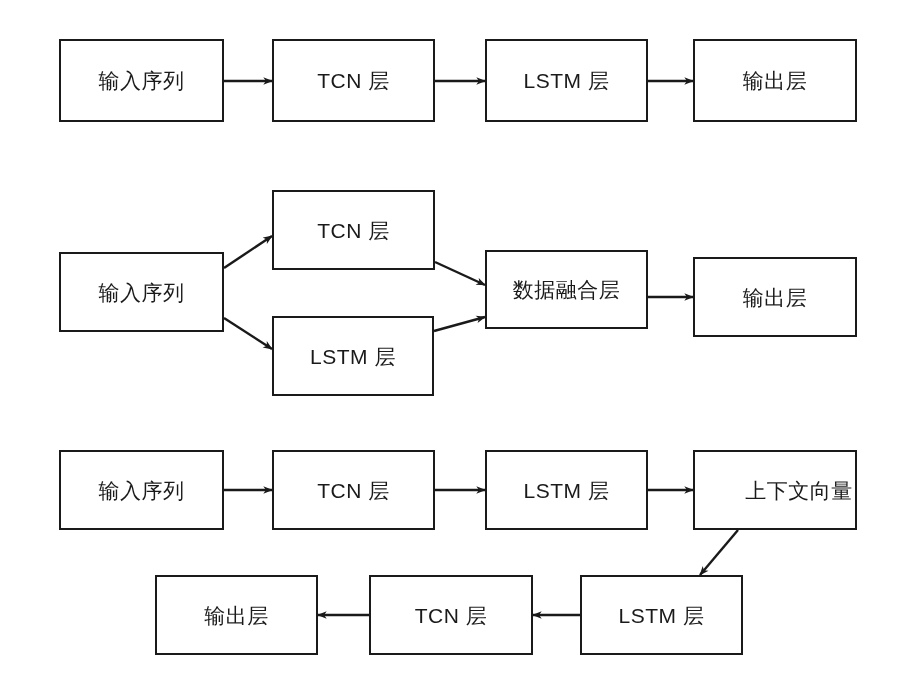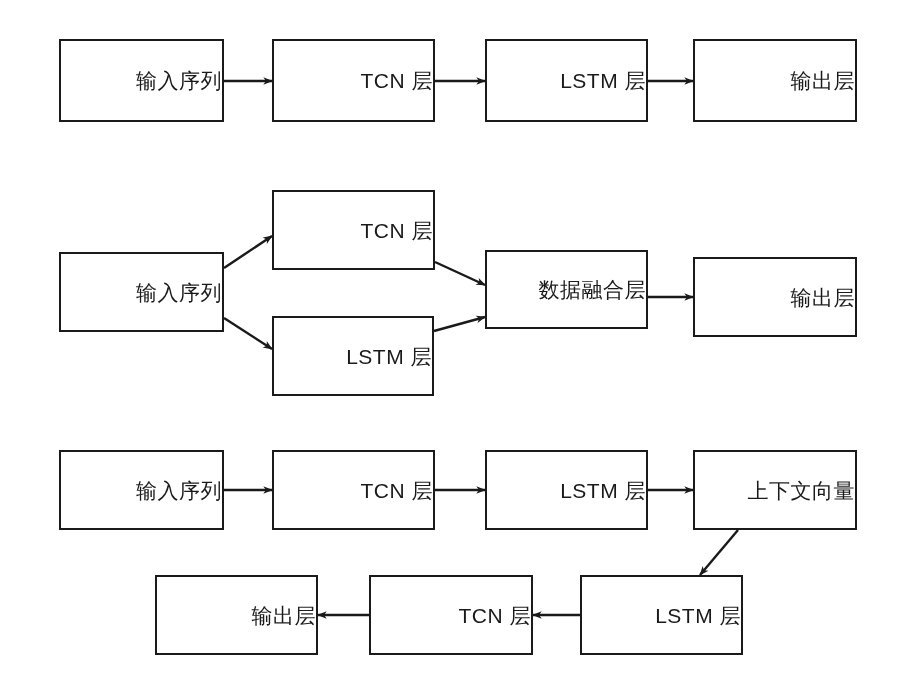--- a/index.html
+++ b/index.html
@@ -25,21 +25,21 @@
     height: 692px;
     pointer-events: none;
   }
   .node {
     position: absolute;
     box-sizing: border-box;
     border: 2px solid #1a1a1a;
     background: #ffffff;
     display: flex;
     align-items: center;
-    justify-content: flex-end;
+    justify-content: center;
     color: #1a1a1a;
     font-size: 21px;
     line-height: 1;
     letter-spacing: 0.5px;
     white-space: nowrap;
     z-index: 2;
   }
   .node-label {
     display: block;
   }

